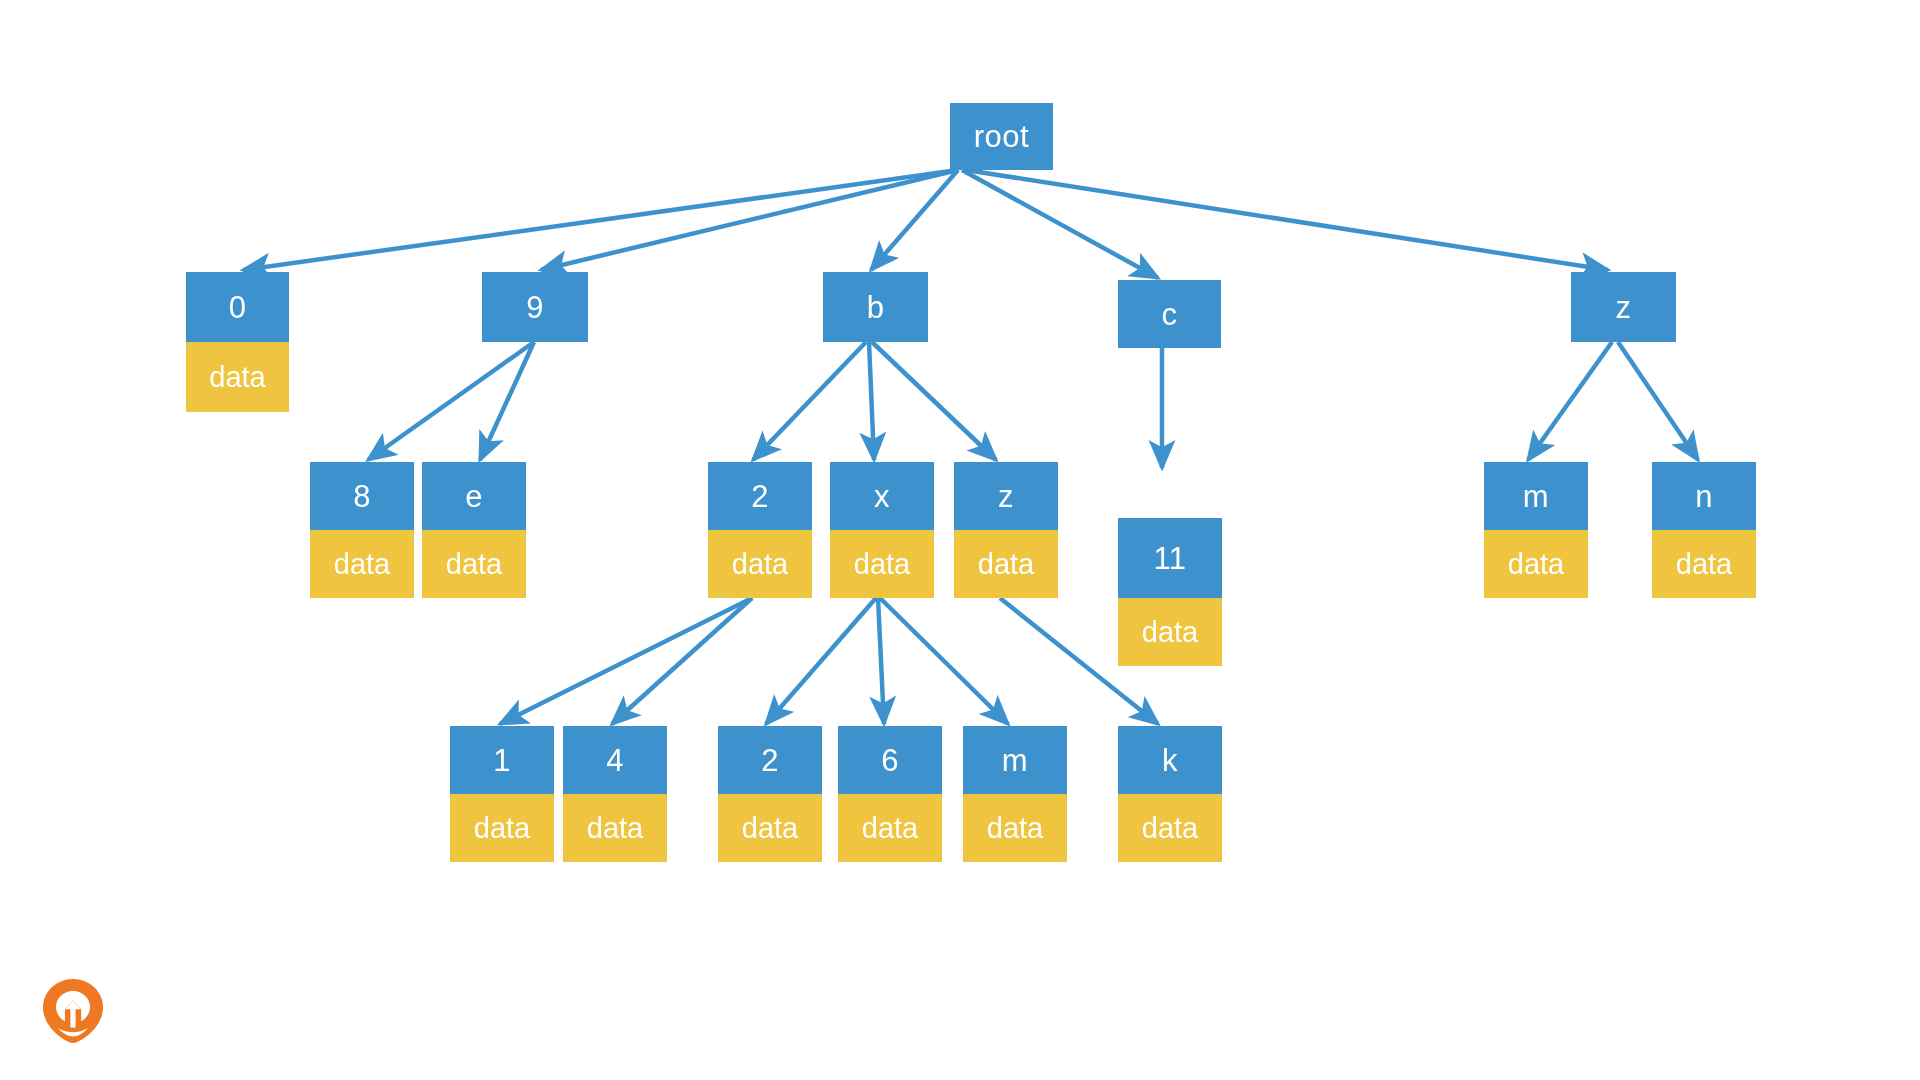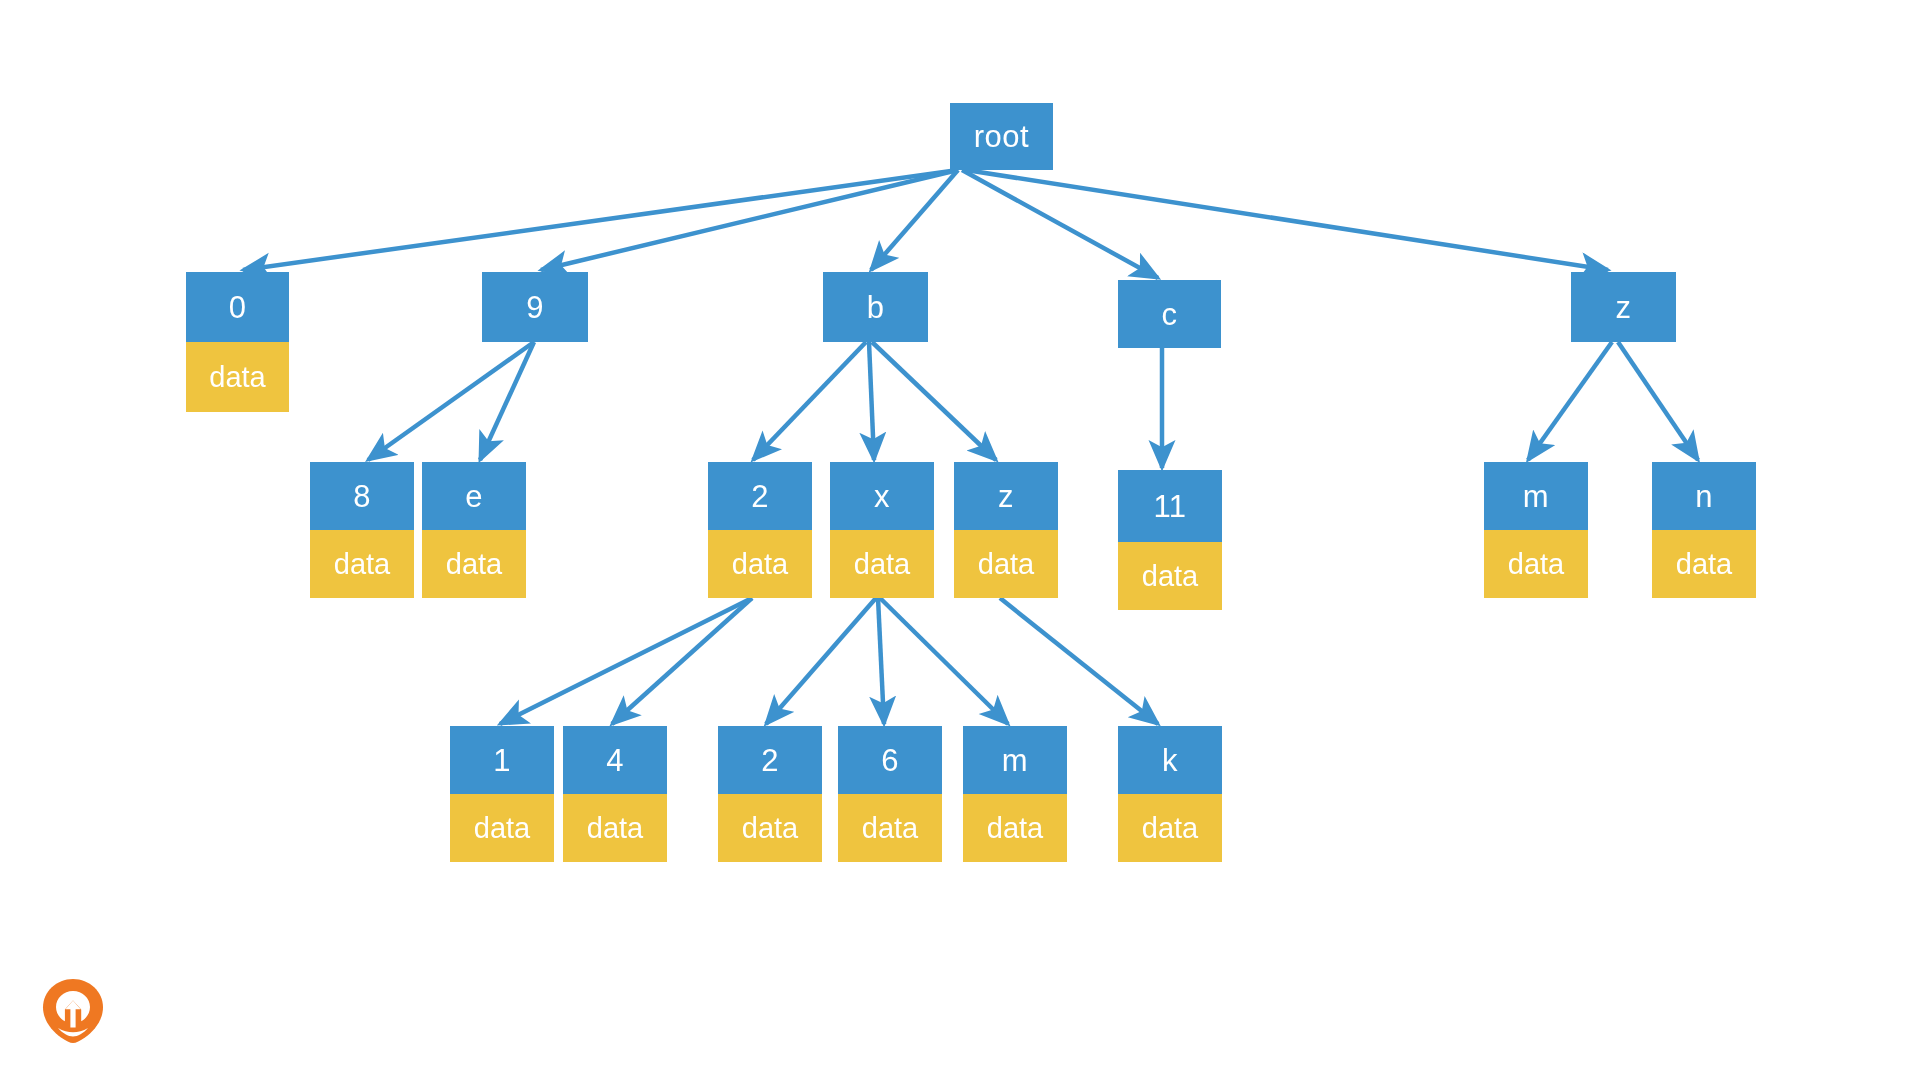--- a/index.html
+++ b/index.html
@@ -165,21 +165,21 @@
       </div>
       <div class="node" style="left: 830px; top: 462px; width: 104px;">
         <div class="key" style="height: 68px; background: rgb(61, 146, 206);">x</div>
         <div class="data" style="height: 68px; background: rgb(239, 196, 63);">data</div>
       </div>
       <div class="node" style="left: 954px; top: 462px; width: 104px;">
         <div class="key" style="height: 68px; background: rgb(61, 146, 206);">z</div>
         <div class="data" style="height: 68px; background: rgb(239, 196, 63);">data</div>
       </div>
       <div class="node" style="left: 1118px; top: 470px; width: 104px;">
-        <div class="key" style="height: 72px; background: rgb(61, 146, 206);">11</div>
+        <div class="key" style="height: 80px; background: rgb(61, 146, 206); margin-top: 48px;">11</div>
         <div class="data" style="height: 68px; background: rgb(239, 196, 63);">data</div>
       </div>
       <div class="node" style="left: 1484px; top: 462px; width: 104px;">
         <div class="key" style="height: 68px; background: rgb(61, 146, 206);">m</div>
         <div class="data" style="height: 68px; background: rgb(239, 196, 63);">data</div>
       </div>
       <div class="node" style="left: 1652px; top: 462px; width: 104px;">
         <div class="key" style="height: 68px; background: rgb(61, 146, 206);">n</div>
         <div class="data" style="height: 68px; background: rgb(239, 196, 63);">data</div>
       </div>

